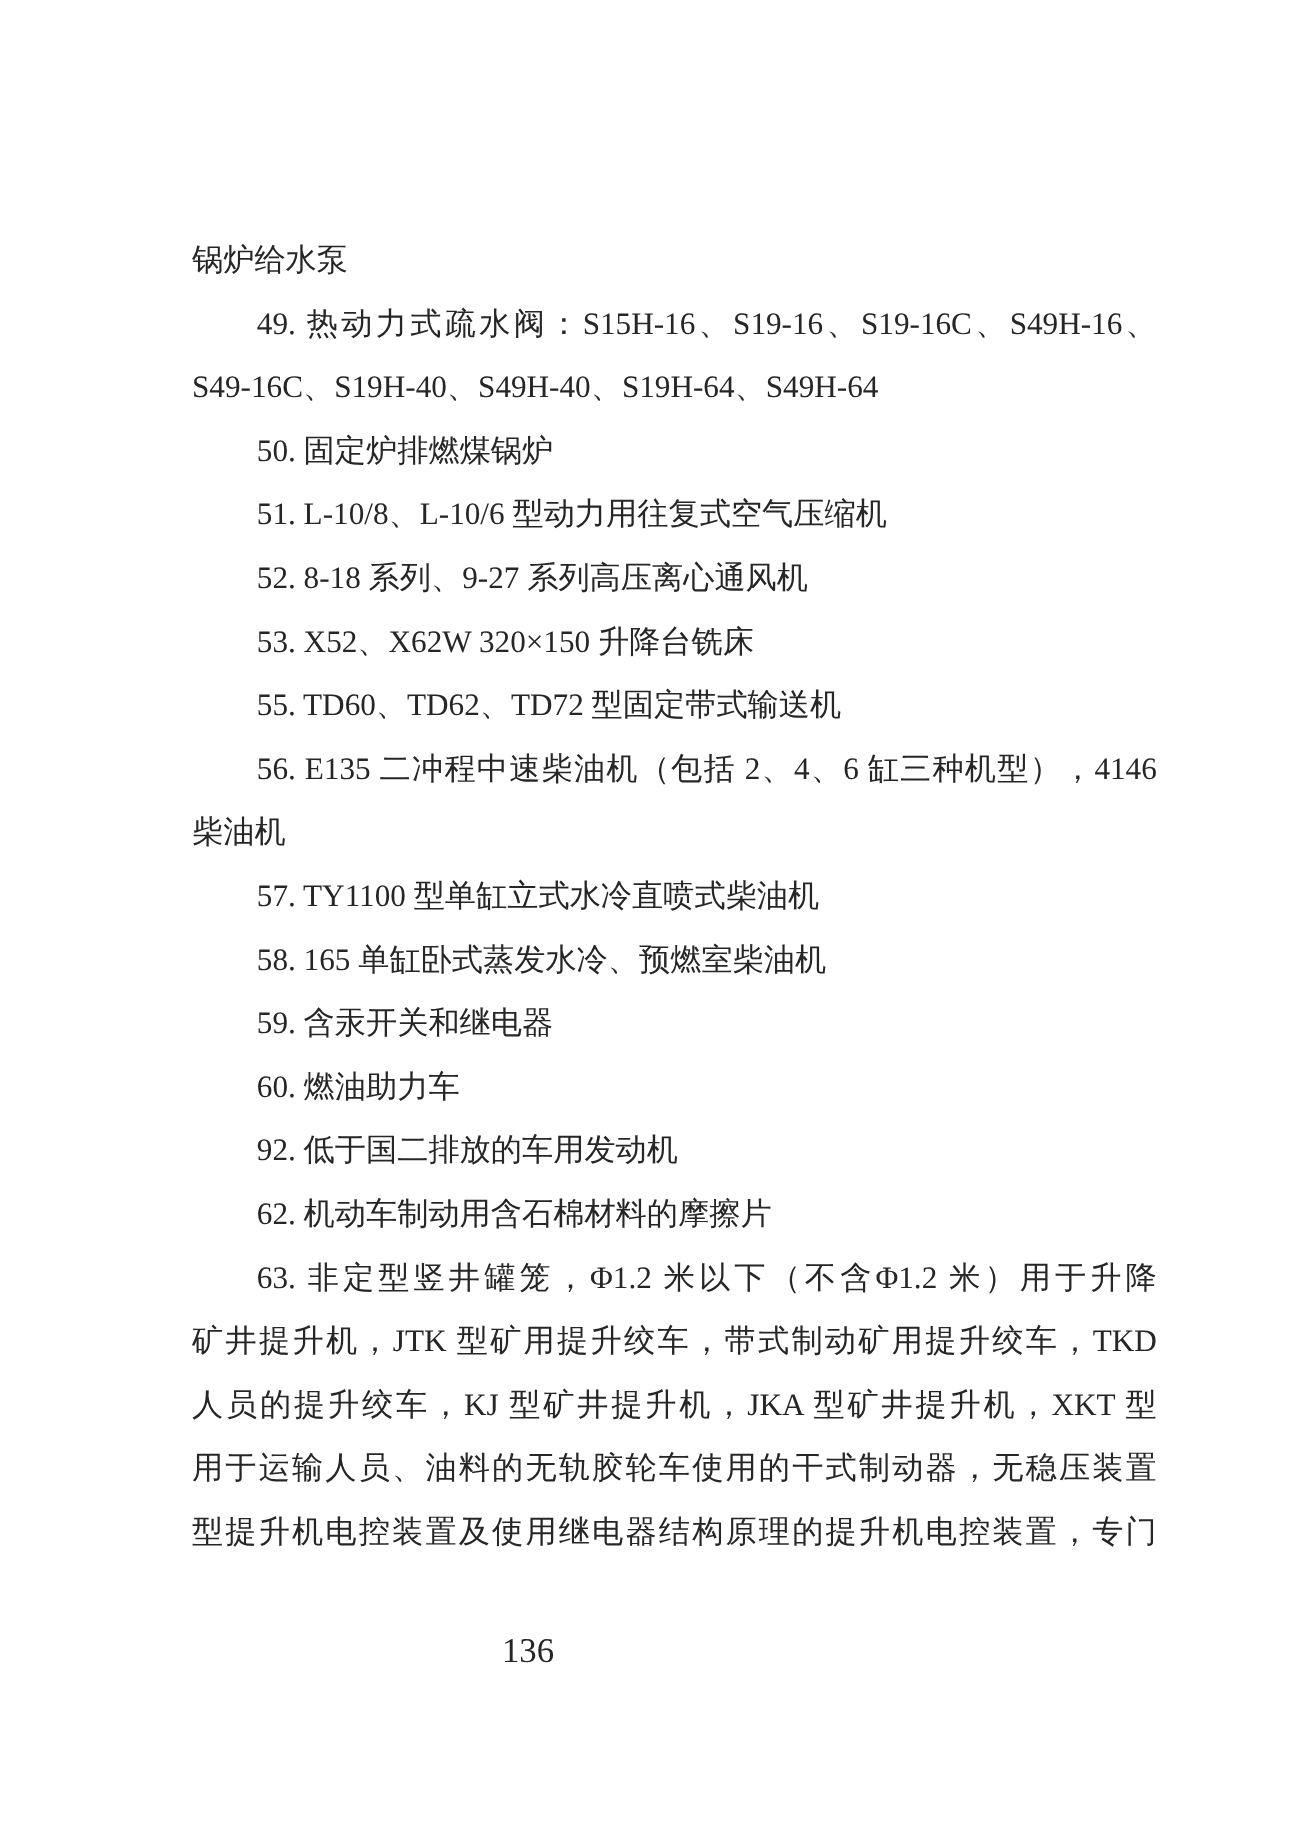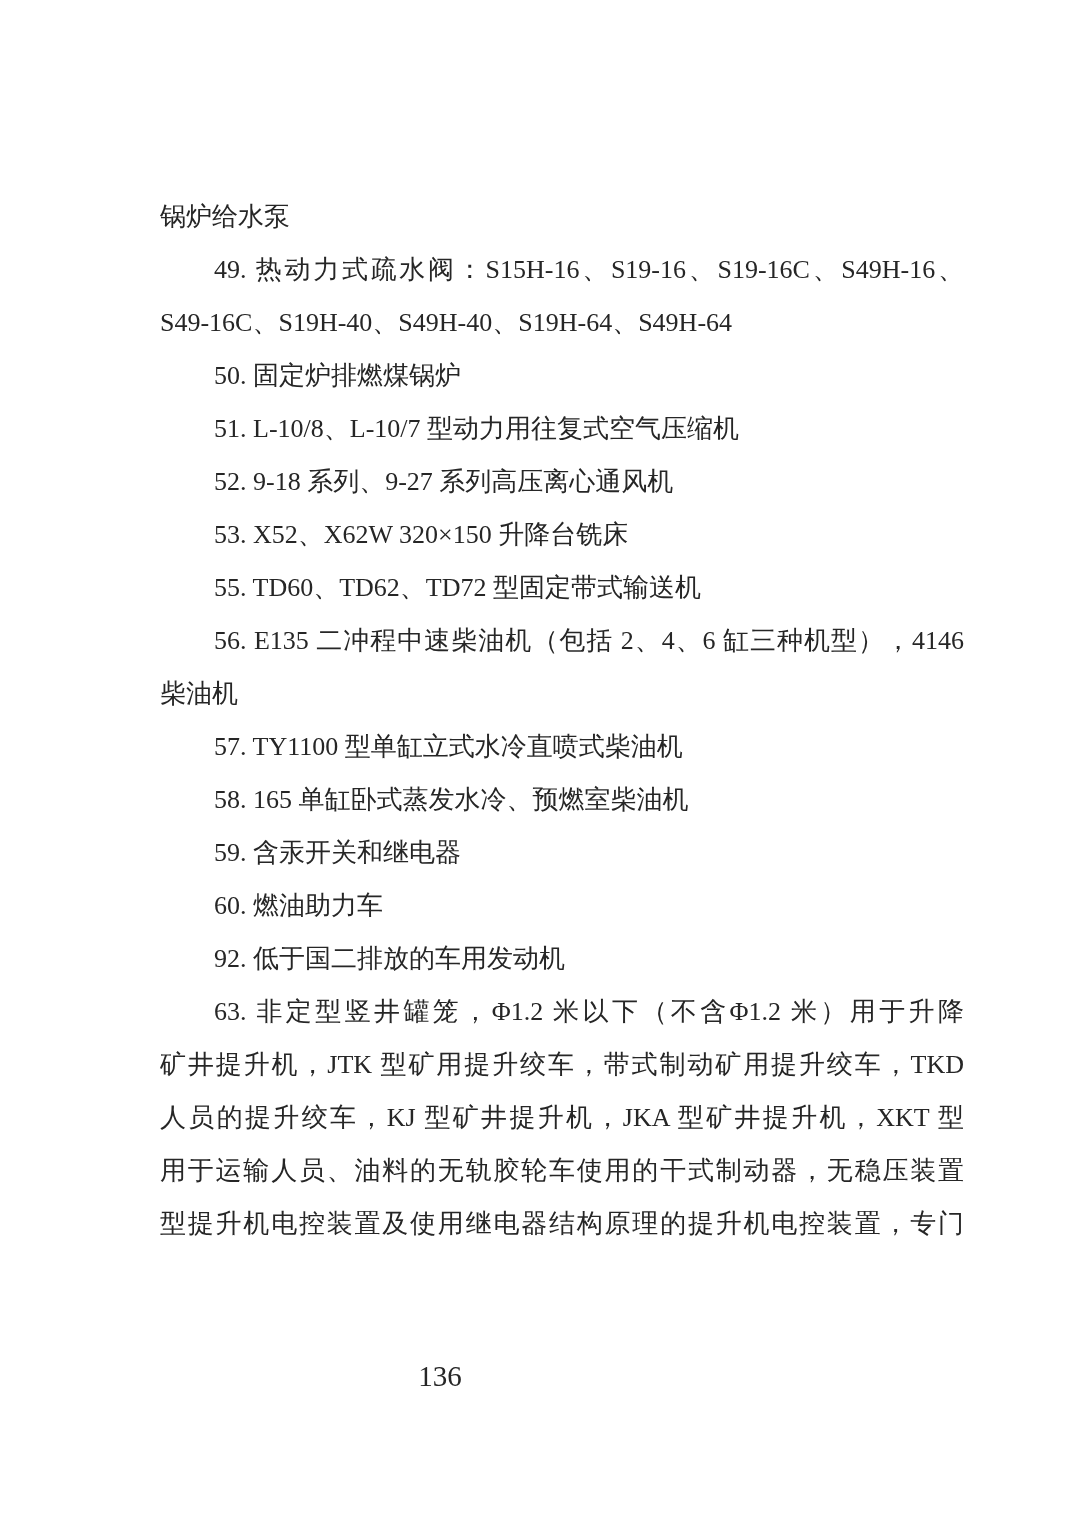--- a/index.html
+++ b/index.html
@@ -50,31 +50,32 @@
 </style>
 </head>
 <body>
 
 <div class="page">
   <div class="content">
     <div class="line">锅炉给水泵</div>
     <div class="line indent stretch">49. 热动力式疏水阀：S15H-16、S19-16、S19-16C、S49H-16、</div>
     <div class="line">S49-16C、S19H-40、S49H-40、S19H-64、S49H-64</div>
     <div class="line indent">50. 固定炉排燃煤锅炉</div>
-    <div class="line indent">51. L-10/8、L-10/7 型动力用往复式空气压缩机</div>
-    <div class="line indent">52. 9-18 系列、9-27 系列高压离心通风机</div>
+    <div class="line indent">51. L-10/8、L-10/6 型动力用往复式空气压缩机</div>
+    <div class="line indent">52. 8-18 系列、9-27 系列高压离心通风机</div>
     <div class="line indent">53. X52、X62W 320×150 升降台铣床</div>
     <div class="line indent">55. TD60、TD62、TD72 型固定带式输送机</div>
     <div class="line indent stretch">56. E135 二冲程中速柴油机（包括 2、4、6 缸三种机型），4146</div>
     <div class="line">柴油机</div>
     <div class="line indent">57. TY1100 型单缸立式水冷直喷式柴油机</div>
     <div class="line indent">58. 165 单缸卧式蒸发水冷、预燃室柴油机</div>
     <div class="line indent">59. 含汞开关和继电器</div>
     <div class="line indent">60. 燃油助力车</div>
     <div class="line indent">92. 低于国二排放的车用发动机</div>
+    <div class="line indent">62. 机动车制动用含石棉材料的摩擦片</div>
     <div class="line indent stretch">63. 非定型竖井罐笼，Φ1.2 米以下（不含Φ1.2 米）用于升降</div>
     <div class="line stretch">矿井提升机，JTK 型矿用提升绞车，带式制动矿用提升绞车，TKD</div>
     <div class="line stretch">人员的提升绞车，KJ 型矿井提升机，JKA 型矿井提升机，XKT 型</div>
     <div class="line stretch">用于运输人员、油料的无轨胶轮车使用的干式制动器，无稳压装置</div>
     <div class="line stretch">型提升机电控装置及使用继电器结构原理的提升机电控装置，专门</div>
   </div>
   <div class="footer">136</div>
 </div>
 
 </body></html>

